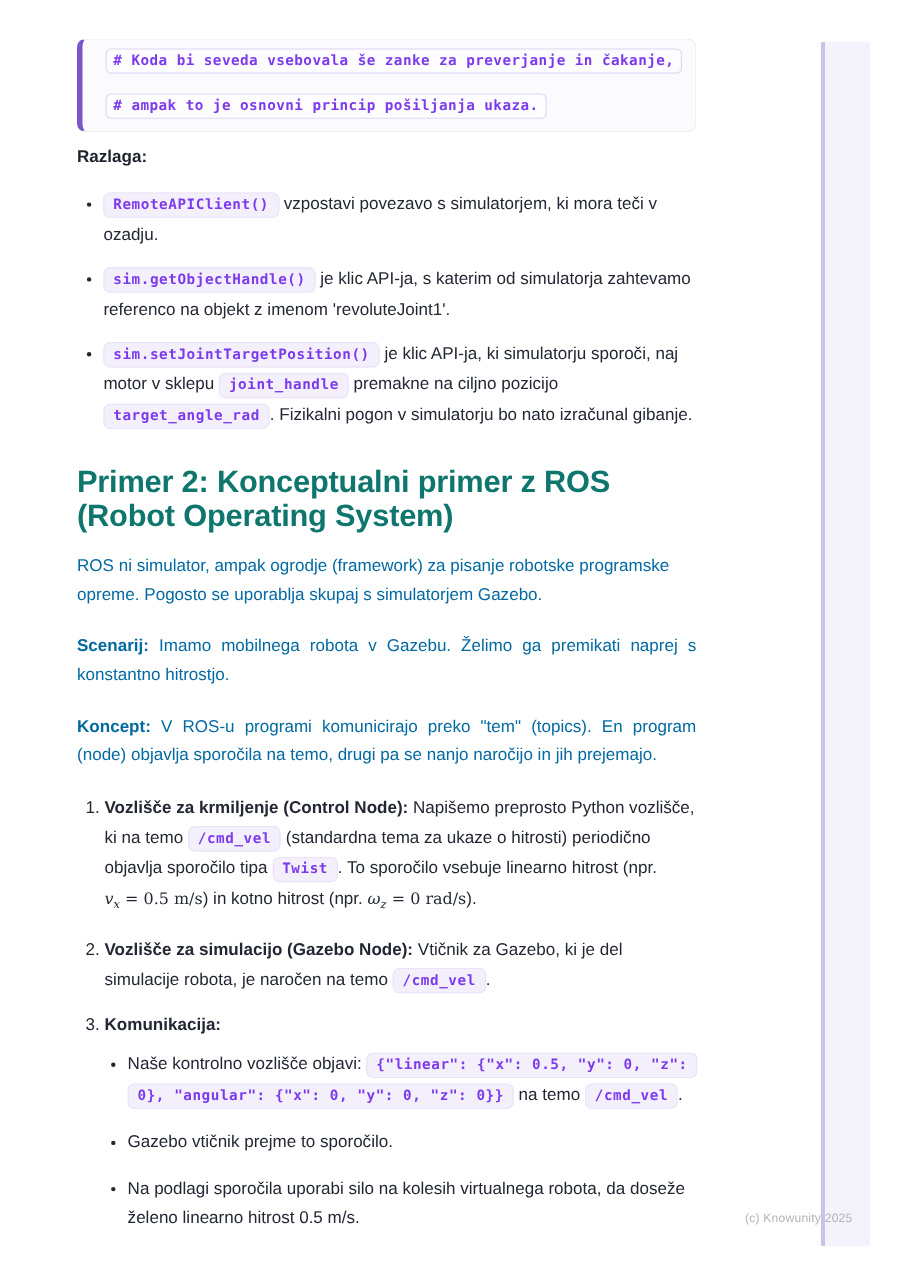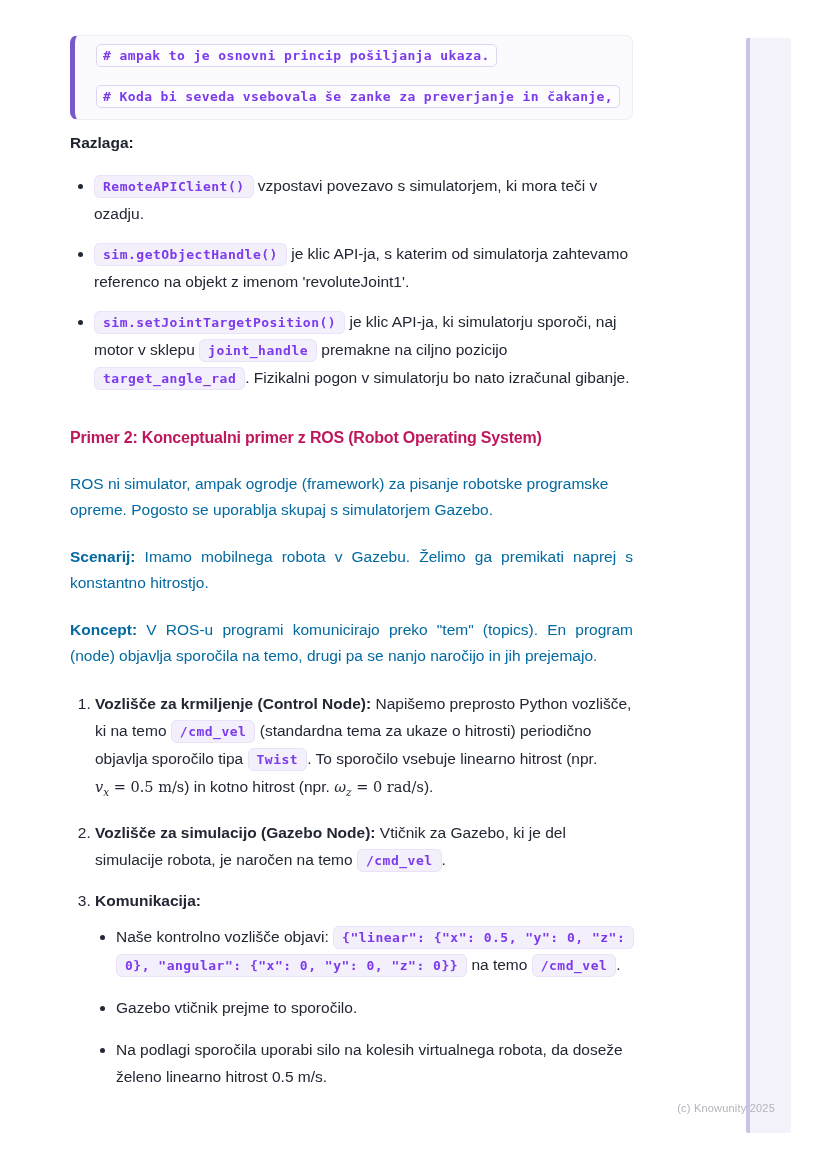--- a/index.html
+++ b/index.html
@@ -32,22 +32,22 @@
   ul.bullets > li { margin-bottom:13px; font-size:15.5px; line-height:27px; }
 
   .chip {
     font-family:"DejaVu Sans Mono", monospace; font-size:13px; font-weight:600;
     letter-spacing:0.5px; color:#7c3aed; background:#f4f0fb;
     border:1px solid #e9e2f8; border-radius:6px; padding:3px 8px;
     -webkit-box-decoration-break:clone; box-decoration-break:clone;
   }
 
   h2 {
-    margin:30px 0 18px; font-size:16px; line-height:31px; font-weight:700;
-    color:#be185d; letter-spacing:-0.2px;
+    margin:30px 0 18px; font-size:28px; line-height:31px; font-weight:700;
+    color:#0f766e; letter-spacing:-0.2px;
   }
 
   p.body-p { font-size:15.5px; line-height:26px; margin:0 0 21px; color:#0369a1; }
   p.just { text-align:justify; }
 
   ol.steps { padding-left:25px; margin:4px 0 0; }
   ol.steps > li { margin-bottom:13px; font-size:15.5px; line-height:27px; }
 
   ul.sub { list-style:disc; padding-left:21px; margin-top:9px; }
   ul.sub > li { margin-bottom:15px; font-size:15.5px; line-height:27px; }
@@ -67,24 +67,24 @@
   }
 </style>
 </head>
 <body>
 
 <div class="page">
   <div class="content">
 
     <div class="code-block">
       <div class="code-row">
-        <code class="code-chip"># ampak to je osnovni princip pošiljanja ukaza.</code>
+        <code class="code-chip"># Koda bi seveda vsebovala še zanke za preverjanje in čakanje,</code>
       </div>
       <div class="code-row">
-        <code class="code-chip"># Koda bi seveda vsebovala še zanke za preverjanje in čakanje,</code>
+        <code class="code-chip"># ampak to je osnovni princip pošiljanja ukaza.</code>
       </div>
     </div>
 
     <p class="p-head">Razlaga:</p>
 
     <ul class="bullets">
       <li><code class="chip">RemoteAPIClient()</code><span> vzpostavi povezavo s simulatorjem, ki mora teči v ozadju.</span></li>
       <li><code class="chip">sim.getObjectHandle()</code><span> je klic API-ja, s katerim od simulatorja zahtevamo referenco na objekt z imenom 'revoluteJoint1'.</span></li>
       <li><code class="chip">sim.setJointTargetPosition()</code><span> je klic API-ja, ki simulatorju sporoči, naj motor v sklepu </span><code class="chip">joint_handle</code><span> premakne na ciljno pozicijo </span><code class="chip">target_angle_rad</code><span>. Fizikalni pogon v simulatorju bo nato izračunal gibanje.</span></li>
     </ul>

